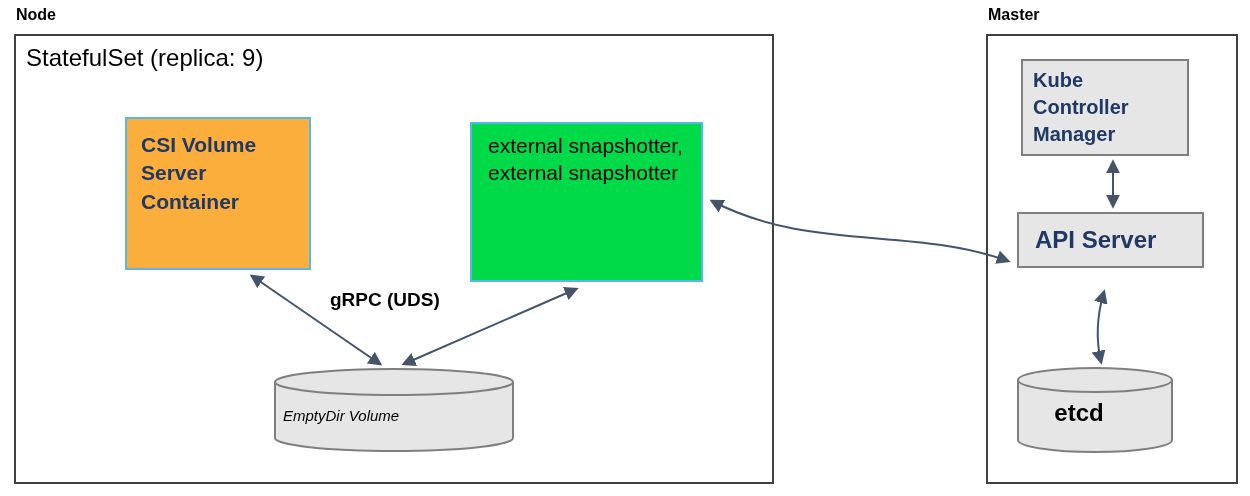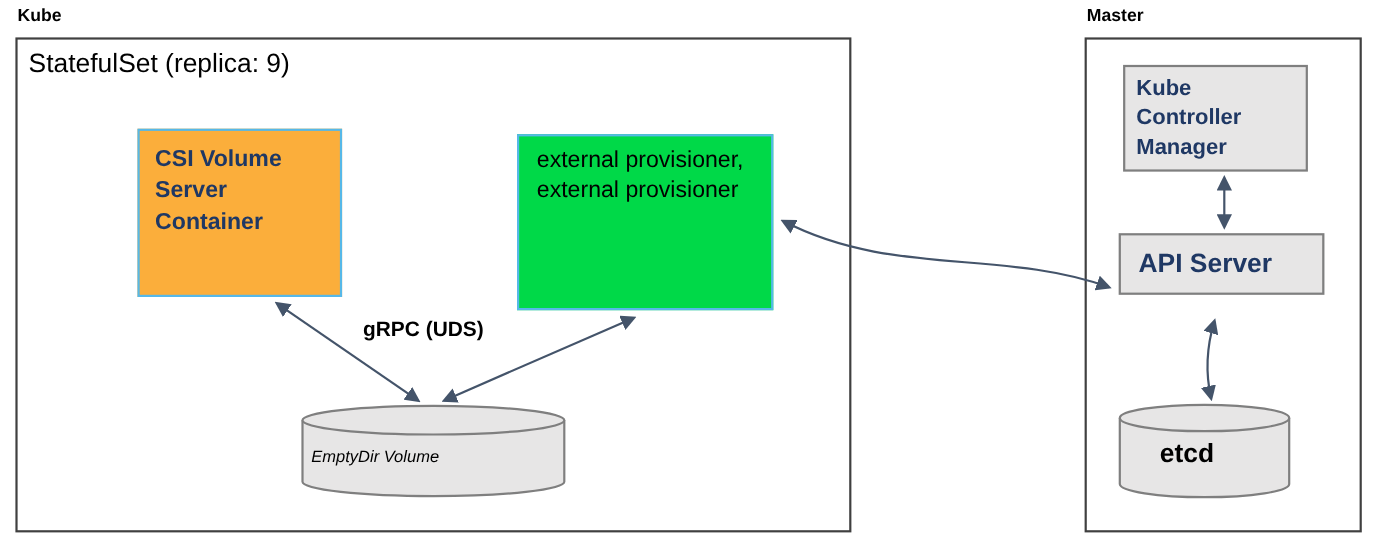--- a/index.html
+++ b/index.html
@@ -71,26 +71,26 @@
   #etcd-label     { left: 1018px; top: 399px; width: 122px; text-align: center; font-size: 24px; font-weight: bold; }
 
   svg#overlay { position: absolute; left: 0; top: 0; pointer-events: none; }
   .arrow     { stroke: var(--arrow, #44546A); stroke-width: 2; fill: none; }
   .arrowhead { fill: var(--arrow, #44546A); }
   .cyl       { fill: var(--gray-fill, #E7E6E6); stroke: var(--gray-border, #7F7F7F); stroke-width: 2; }
 </style>
 </head>
 <body>
 
-<div class="abs group-label" id="node-label">Kube</div>
+<div class="abs group-label" id="node-label">Node</div>
 <div class="abs frame" id="node-box"></div>
 <div class="abs" id="statefulset-title">StatefulSet (replica: 9)</div>
 
 <div class="abs shape-box" id="csi-box">CSI Volume Server Container</div>
-<div class="abs shape-box" id="ext-box">external provisioner, external provisioner</div>
+<div class="abs shape-box" id="ext-box">external snapshotter, external snapshotter</div>
 <div class="abs" id="grpc-label">gRPC (UDS)</div>
 
 <div class="abs group-label" id="master-label">Master</div>
 <div class="abs frame" id="master-box"></div>
 <div class="abs gray-box" id="kcm-box">Kube Controller Manager</div>
 <div class="abs gray-box" id="api-box">API Server</div>
 
 <svg id="overlay" width="1250" height="496" viewBox="0 0 1250 496">
   <defs>
     <marker id="ah" viewBox="0 0 10 10" refX="8" refY="5" markerWidth="7" markerHeight="7" orient="auto-start-reverse">

